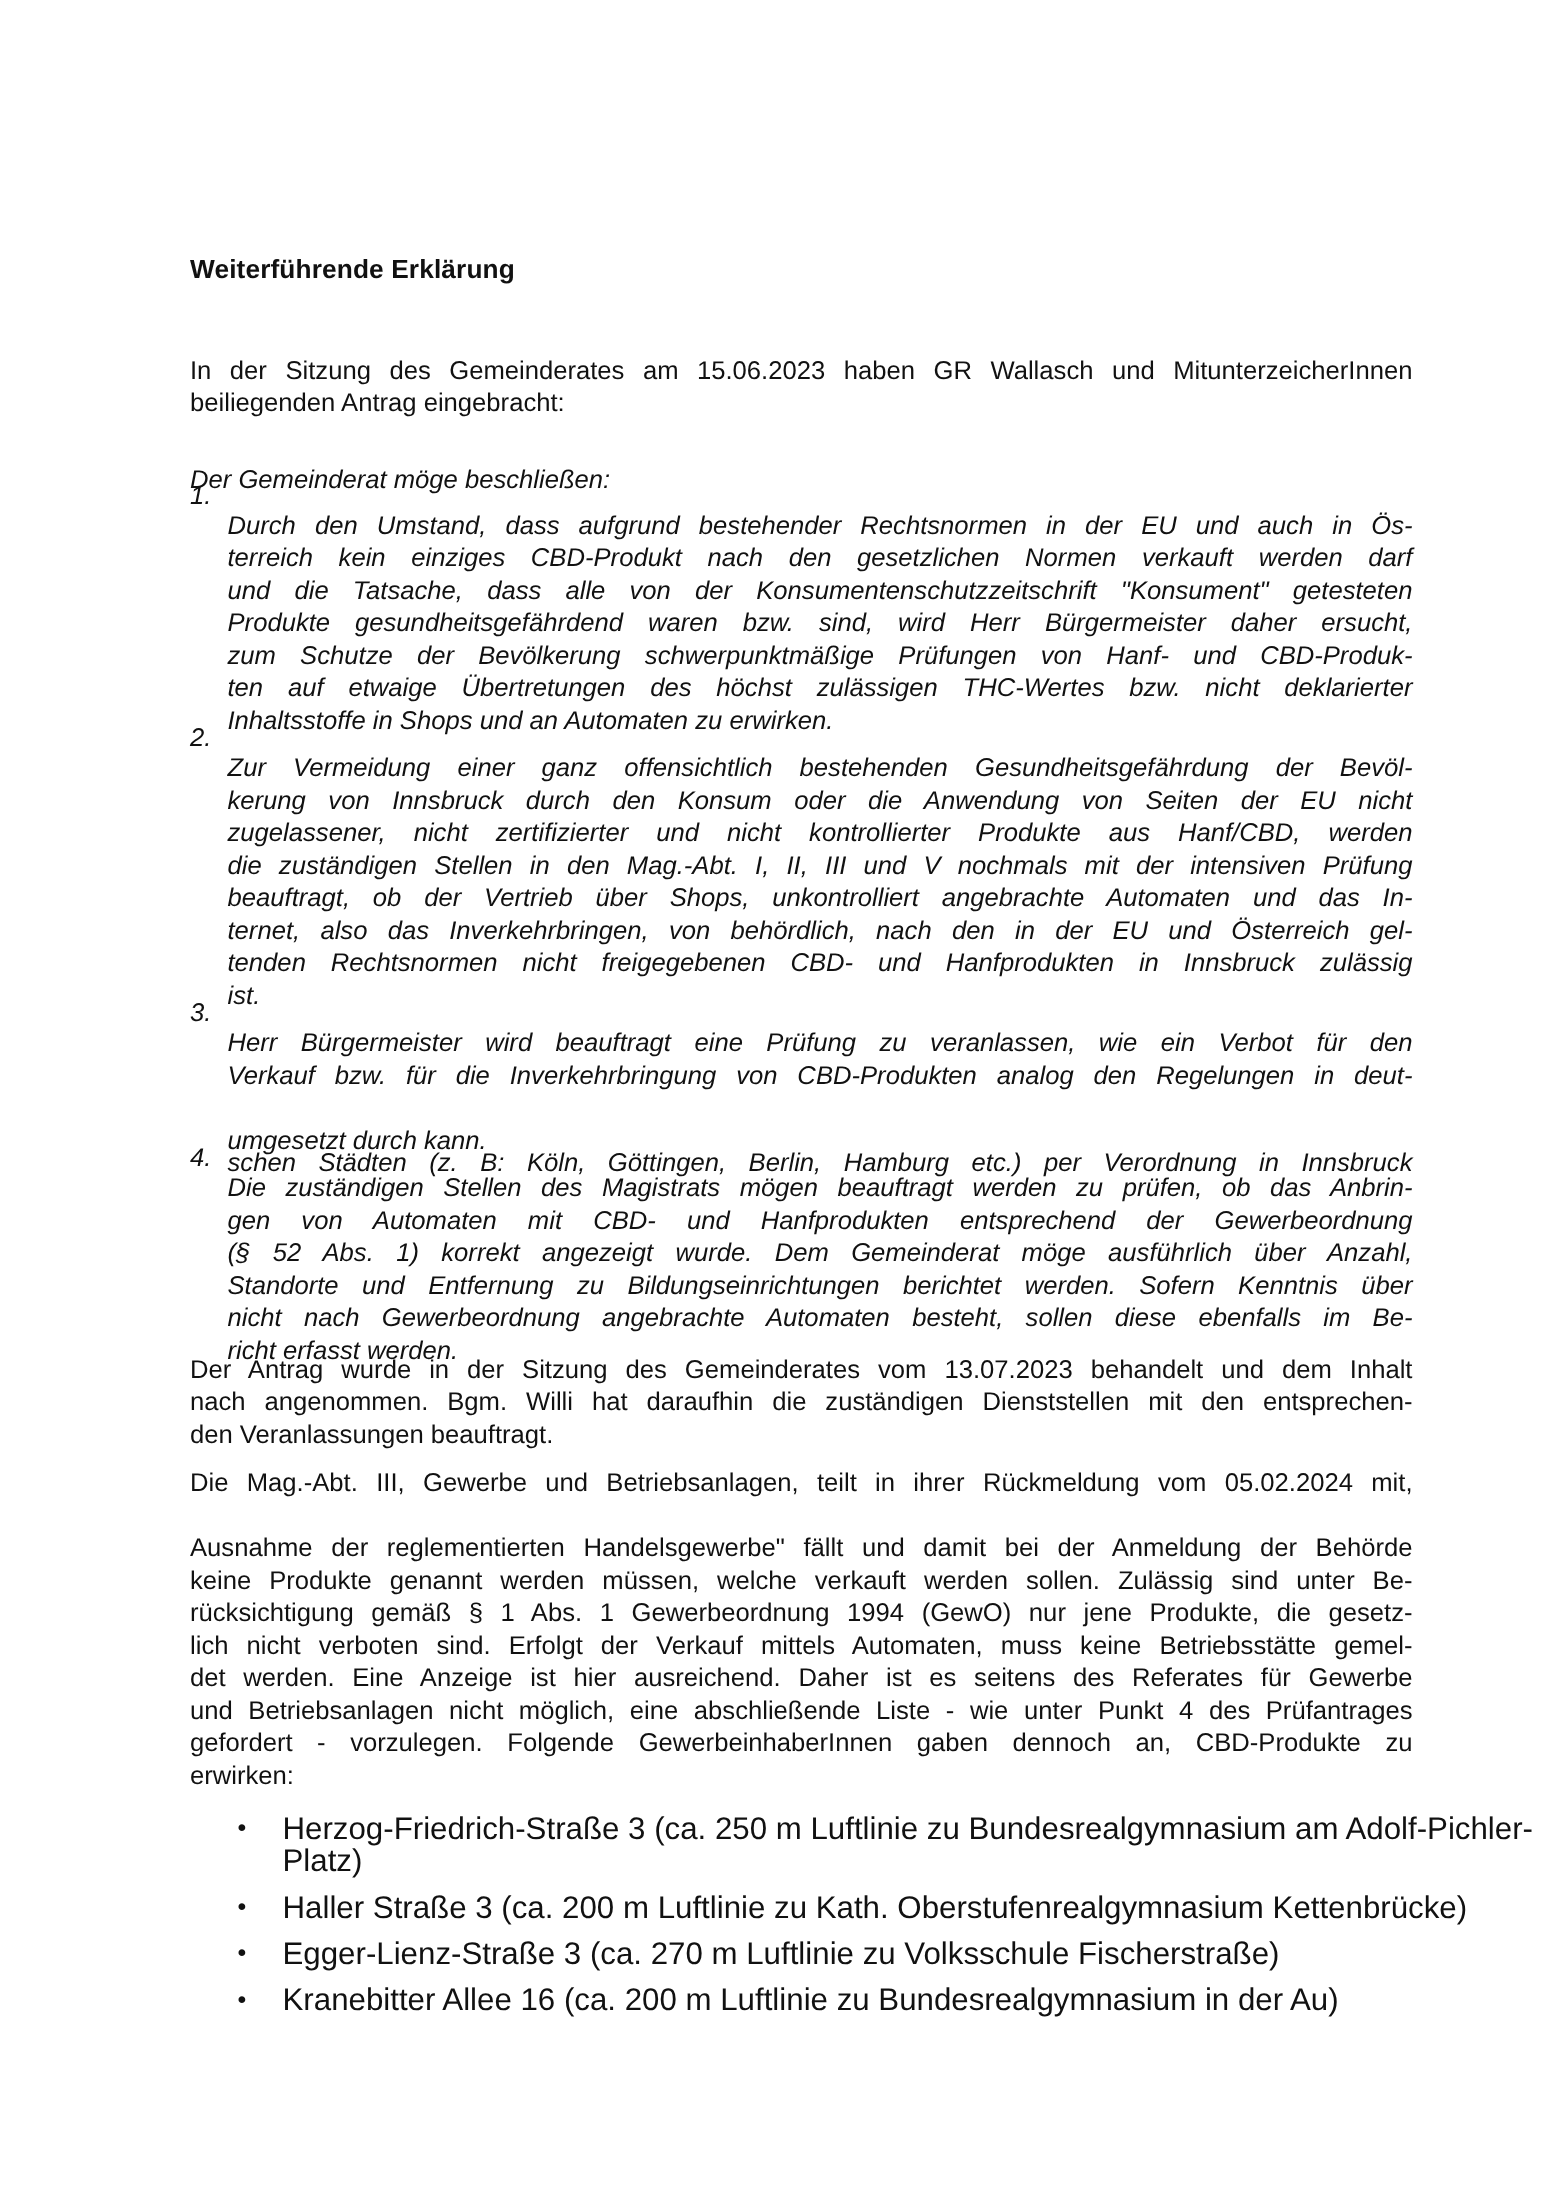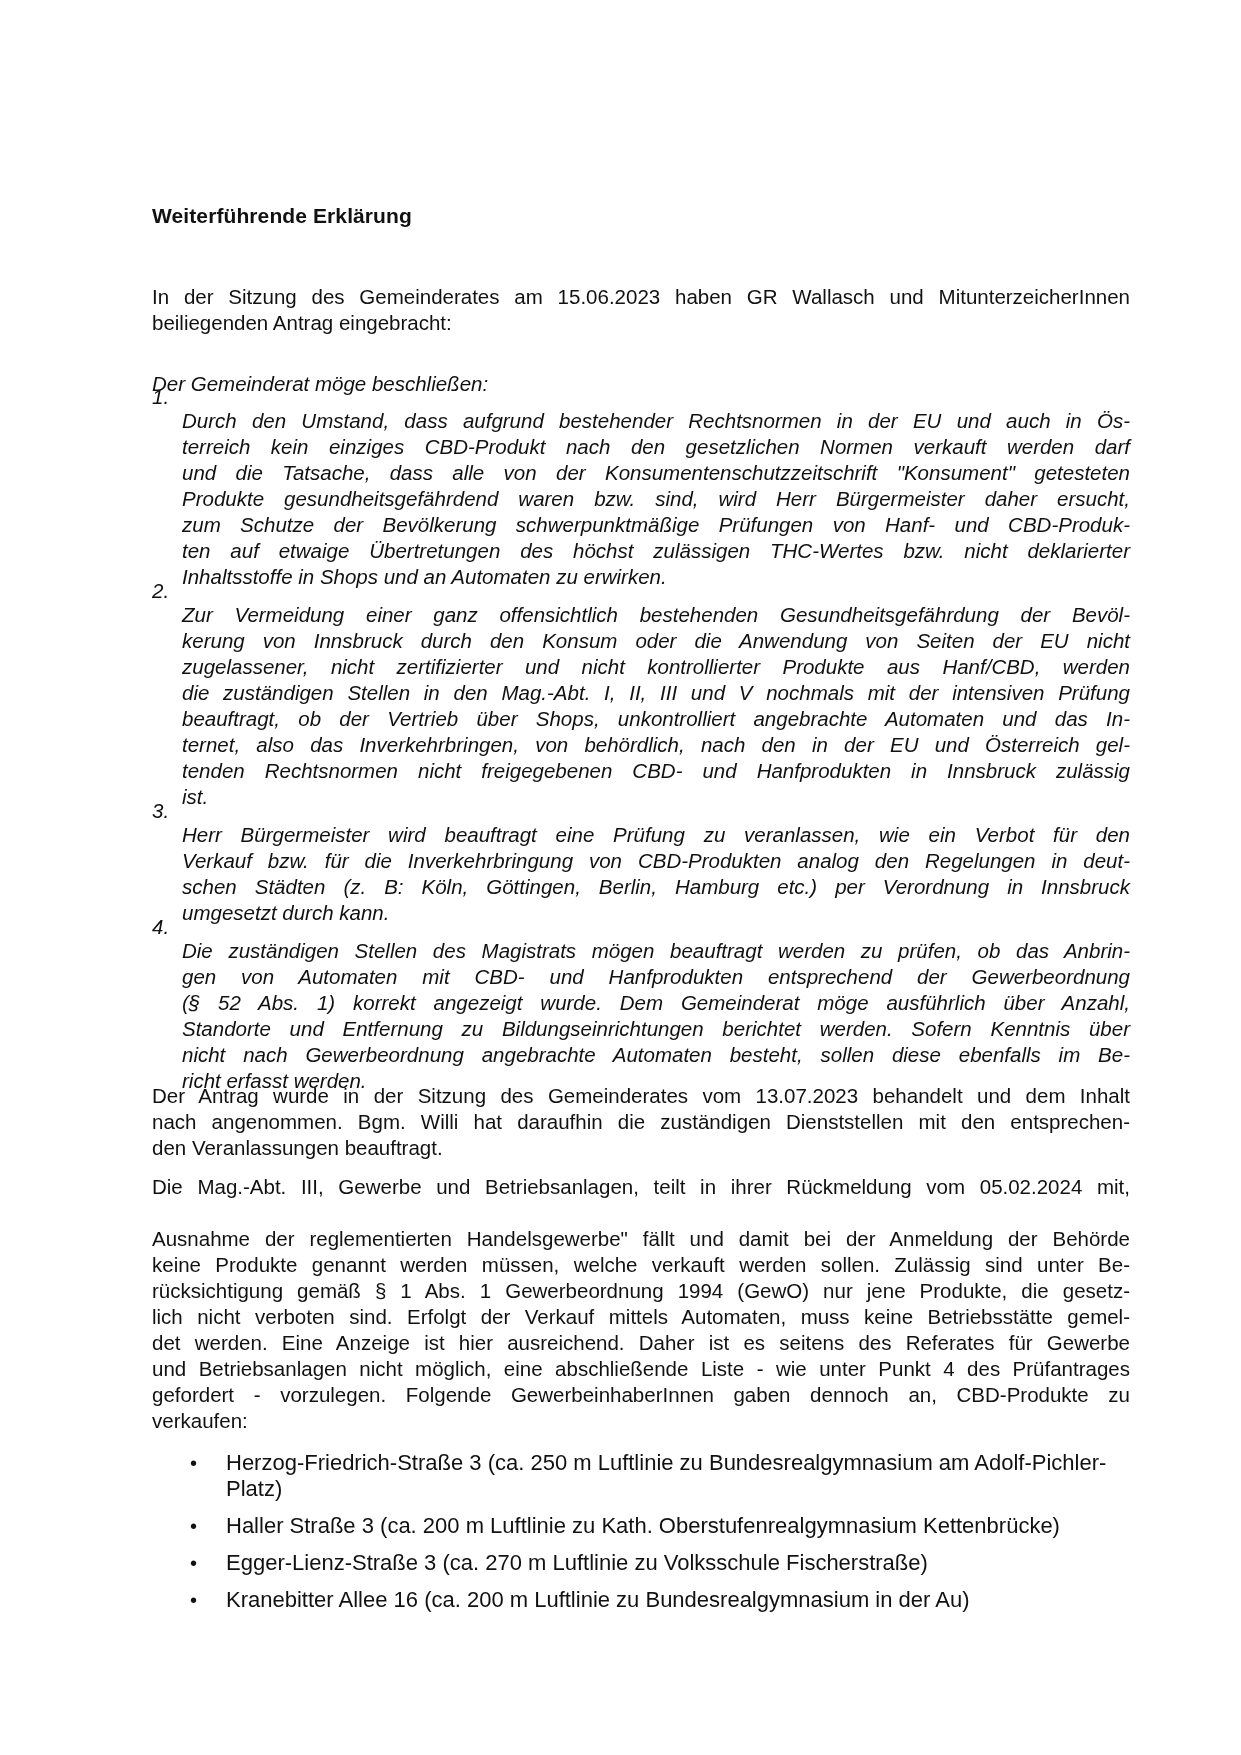--- a/index.html
+++ b/index.html
@@ -57,21 +57,21 @@
     .bullet {
       position: absolute;
       left: 190px;
       font-size: 20px;
       line-height: 26px;
     }
     .bline {
       position: absolute;
       left: 226px;
       width: 904px;
-      font-size: 22px;
+      font-size: 25px;
       line-height: 26px;
       white-space: nowrap;
     }
     .footer {
       position: absolute;
       left: 0;
       width: 1241px;
       top: 1640px;
       text-align: center;
       font-size: 18.5px;
@@ -104,21 +104,21 @@
   <div class="line it just ind" style="top:630px">zugelassener, nicht zertifizierter und nicht kontrollierter Produkte aus Hanf/CBD, werden</div>
   <div class="line it just ind" style="top:656px">die zuständigen Stellen in den Mag.-Abt. I, II, III und V nochmals mit der intensiven Prüfung</div>
   <div class="line it just ind" style="top:682px">beauftragt, ob der Vertrieb über Shops, unkontrolliert angebrachte Automaten und das In-</div>
   <div class="line it just ind" style="top:708px">ternet, also das Inverkehrbringen, von behördlich, nach den in der EU und Österreich gel-</div>
   <div class="line it just ind" style="top:734px">tenden Rechtsnormen nicht freigegebenen CBD- und Hanfprodukten in Innsbruck zulässig</div>
   <div class="line it ind" style="top:760px">ist.</div>
 
   <div class="num" style="top:798px">3.</div>
   <div class="line it just ind" style="top:798px">Herr Bürgermeister wird beauftragt eine Prüfung zu veranlassen, wie ein Verbot für den</div>
   <div class="line it just ind" style="top:824px">Verkauf bzw. für die Inverkehrbringung von CBD-Produkten analog den Regelungen in deut-</div>
-  <div class="line it just ind" style="top:850px">schen Städten (z. B: Köln, Göttingen, Berlin, Hamburg etc.) per Verordnung in Innsbruck</div>
+  <div class="line it just ind" style="top:894px">schen Städten (z. B: Köln, Göttingen, Berlin, Hamburg etc.) per Verordnung in Innsbruck</div>
   <div class="line it ind" style="top:876px">umgesetzt durch kann.</div>
 
   <div class="num" style="top:914px">4.</div>
   <div class="line it just ind" style="top:914px">Die zuständigen Stellen des Magistrats mögen beauftragt werden zu prüfen, ob das Anbrin-</div>
   <div class="line it just ind" style="top:940px">gen von Automaten mit CBD- und Hanfprodukten entsprechend der Gewerbeordnung</div>
   <div class="line it just ind" style="top:966px">(§ 52 Abs. 1) korrekt angezeigt wurde. Dem Gemeinderat möge ausführlich über Anzahl,</div>
   <div class="line it just ind" style="top:992px">Standorte und Entfernung zu Bildungseinrichtungen berichtet werden. Sofern Kenntnis über</div>
   <div class="line it just ind" style="top:1018px">nicht nach Gewerbeordnung angebrachte Automaten besteht, sollen diese ebenfalls im Be-</div>
   <div class="line it ind" style="top:1044px">richt erfasst werden.</div>
 
@@ -127,21 +127,21 @@
   <div class="line" style="top:1135px">den Veranlassungen beauftragt.</div>
 
   <div class="line just" style="top:1174px">Die Mag.-Abt. III, Gewerbe und Betriebsanlagen, teilt in ihrer Rückmeldung vom 05.02.2024 mit,</div>
   <div class="line just" style="top:1226px">Ausnahme der reglementierten Handelsgewerbe" fällt und damit bei der Anmeldung der Behörde</div>
   <div class="line just" style="top:1252px">keine Produkte genannt werden müssen, welche verkauft werden sollen. Zulässig sind unter Be-</div>
   <div class="line just" style="top:1278px">rücksichtigung gemäß § 1 Abs. 1 Gewerbeordnung 1994 (GewO) nur jene Produkte, die gesetz-</div>
   <div class="line just" style="top:1304px">lich nicht verboten sind. Erfolgt der Verkauf mittels Automaten, muss keine Betriebsstätte gemel-</div>
   <div class="line just" style="top:1330px">det werden. Eine Anzeige ist hier ausreichend. Daher ist es seitens des Referates für Gewerbe</div>
   <div class="line just" style="top:1356px">und Betriebsanlagen nicht möglich, eine abschließende Liste - wie unter Punkt 4 des Prüfantrages</div>
   <div class="line just" style="top:1382px">gefordert - vorzulegen. Folgende GewerbeinhaberInnen gaben dennoch an, CBD-Produkte zu</div>
-  <div class="line" style="top:1408px">verkaufen:</div>
+  <div class="line" style="top:1408px">erwirken:</div>
 
   <div class="bullet" style="top:1450px">•</div>
   <div class="bline" style="top:1450px">Herzog-Friedrich-Straße 3 (ca. 250 m Luftlinie zu Bundesrealgymnasium am Adolf-Pichler-</div>
   <div class="bline" style="top:1476px">Platz)</div>
 
   <div class="bullet" style="top:1513px">•</div>
   <div class="bline" style="top:1513px">Haller Straße 3 (ca. 200 m Luftlinie zu Kath. Oberstufenrealgymnasium Kettenbrücke)</div>
 
   <div class="bullet" style="top:1550px">•</div>
   <div class="bline" style="top:1550px">Egger-Lienz-Straße 3 (ca. 270 m Luftlinie zu Volksschule Fischerstraße)</div>

